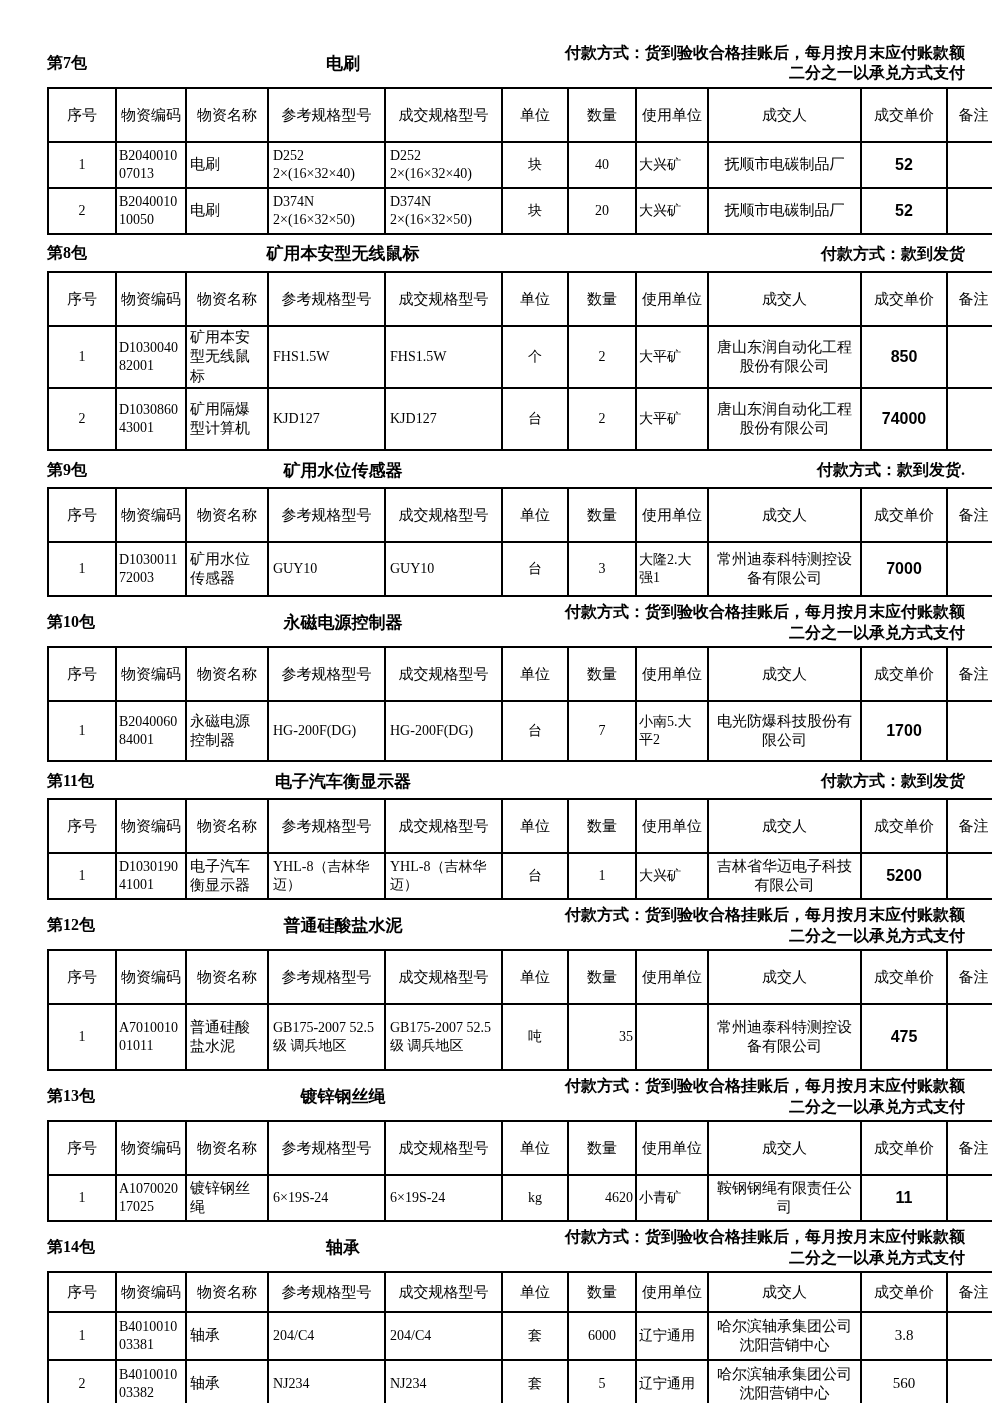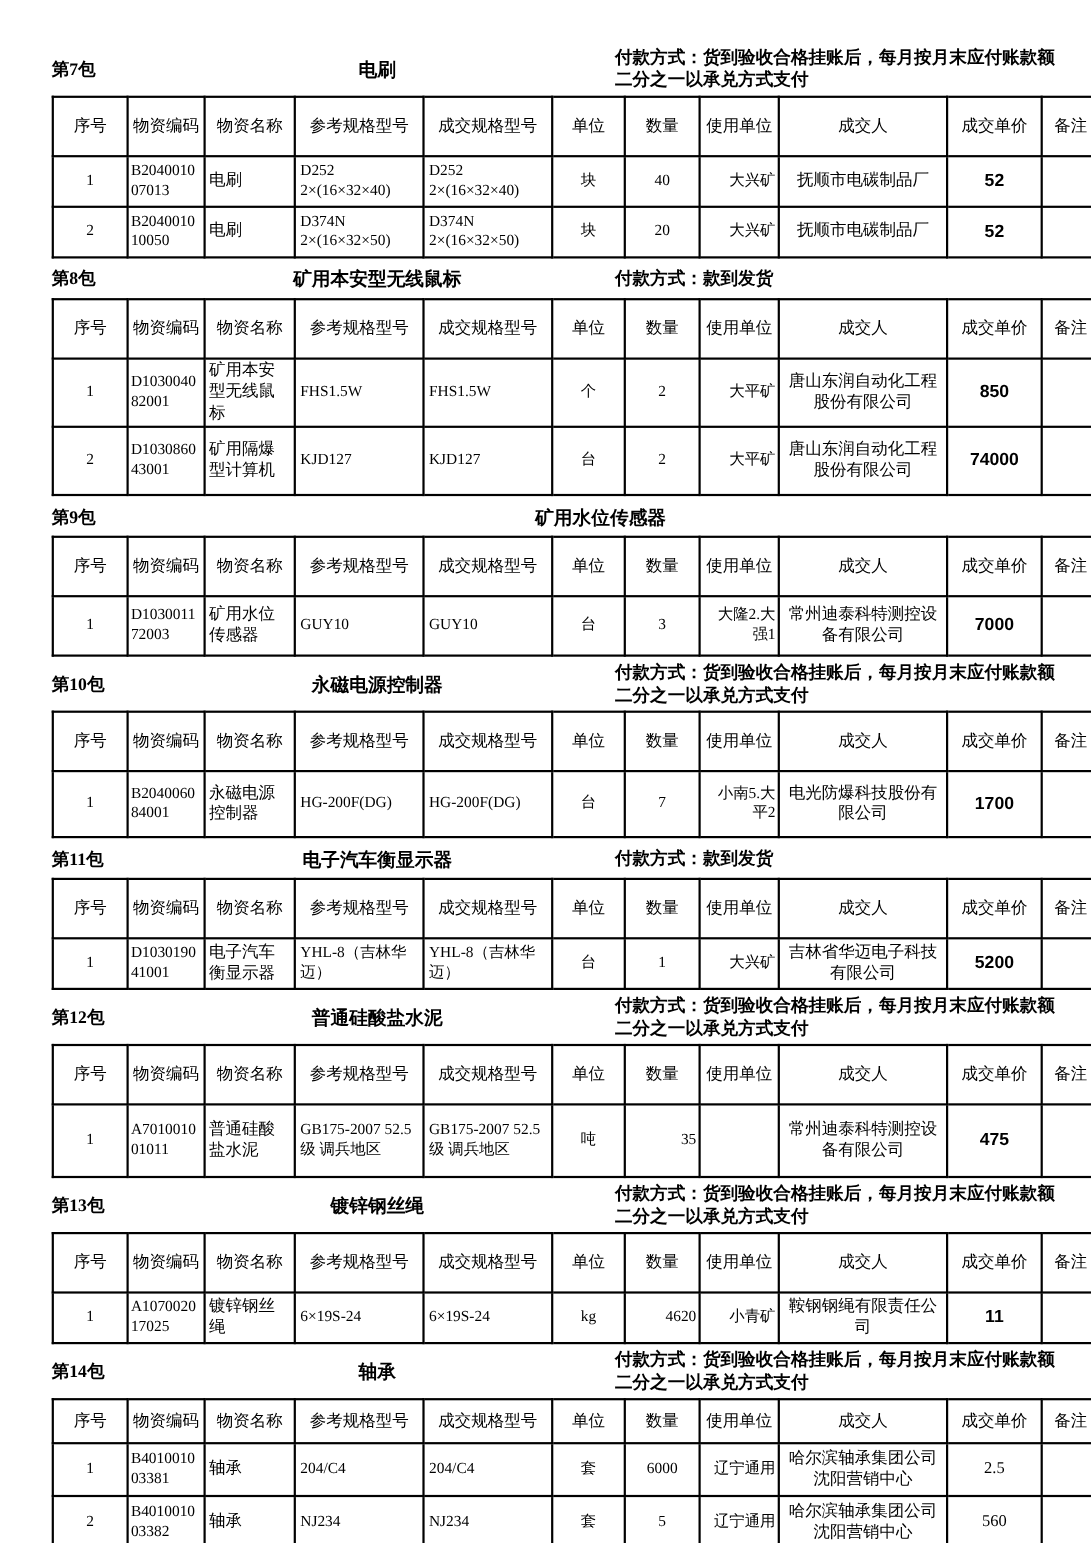--- a/index.html
+++ b/index.html
@@ -2,35 +2,35 @@
 <html><head>
 <meta charset="utf-8">
 <style>
   html,body { margin:0; padding:0; background:#fff; color:#000; }
   body { width:992px; height:1403px; font-family:"Liberation Serif","DejaVu Serif",serif; overflow:hidden; }
   .page { box-sizing:border-box; width:992px; padding:38px 27px 0 47px; }
 
   .pkg-head { display:flex; align-items:center; margin:5px 0 3px 0; min-height:28px;font-weight:bold; }
   .pkg-label { width:80px; font-size:16px; white-space:nowrap; }
   .pkg-title { flex:1; text-align:center; font-size:17px; }
-  .pkg-payment { width:406px; text-align:left; font-size:16px; line-height:1.28; }
+  .pkg-payment { width:406px; text-align:right; font-size:16px; line-height:1.28; }
 
   table.grid { border-collapse:collapse; width:918px; table-layout:fixed; margin:0 0 2px 0; }
   .grid th, .grid td { border:2px solid #000; overflow:hidden; vertical-align:middle; }
   .grid th { font-weight:normal; font-size:15px; text-align:center; height:50px; padding:1px 2px; line-height:1.25; }
   .grid td { font-size:14px; padding:1px 4px; height:42px; line-height:1.3; }
 
   .c-no     { width:62px;  text-align:center; }
   .c-code   { width:64px;margin-left:20px; }
   .c-name   { width:76px; }
   .c-ref    { width:111px; }
   .c-deal   { width:111px; }
   .c-unit   { width:60px;  text-align:center; }
   .c-qty    { width:62px;  text-align:center; }
-  .c-user   { width:66px;  text-align:right; }
+  .c-user   { width:66px;  text-align:left; }
   .c-winner { width:147px; }
   .c-price  { width:80px;  text-align:center; }
   .c-remark { width:47px; }
 
   td.c-code   { font-size:14px; word-break:break-all; padding:1px 2px; text-align:left; }
   td.c-name   { font-size:15px; text-align:left; padding:1px 3px; }
   td.c-ref, td.c-deal { text-align:left; }
   td.c-winner { font-size:15px; text-align:center; padding:1px 5px; }
   td.c-user   { padding:1px 2px; }
   td.c-price  { font-family:"Liberation Sans","DejaVu Sans",sans-serif; font-weight:bold; font-size:16px; }
@@ -154,20 +154,21 @@
             <td class="c-remark"></td>
           </tr>
         </tbody>
     </table>
   </section>
 
   <section>
     <div class="pkg-head">
       <div class="pkg-label">第9包</div>
       <div class="pkg-title">矿用水位传感器</div>
+      <div class="pkg-payment">付款方式：款到发货.</div>
     </div>
     <table class="grid t9">
       <thead>
           <tr>
             <th class="c-no">序号</th>
             <th class="c-code">物资编码</th>
             <th class="c-name">物资名称</th>
             <th class="c-ref">参考规格型号</th>
             <th class="c-deal">成交规格型号</th>
             <th class="c-unit">单位</th>
@@ -382,21 +383,21 @@
           <tr>
             <td class="c-no">1</td>
             <td class="c-code">B401001003381</td>
             <td class="c-name">轴承</td>
             <td class="c-ref">204/C4</td>
             <td class="c-deal">204/C4</td>
             <td class="c-unit">套</td>
             <td class="c-qty">6000</td>
             <td class="c-user">辽宁通用</td>
             <td class="c-winner">哈尔滨轴承集团公司沈阳营销中心</td>
-            <td class="c-price">2.5</td>
+            <td class="c-price">3.8</td>
             <td class="c-remark"></td>
           </tr>
           <tr>
             <td class="c-no">2</td>
             <td class="c-code">B401001003382</td>
             <td class="c-name">轴承</td>
             <td class="c-ref">NJ234</td>
             <td class="c-deal">NJ234</td>
             <td class="c-unit">套</td>
             <td class="c-qty">5</td>

